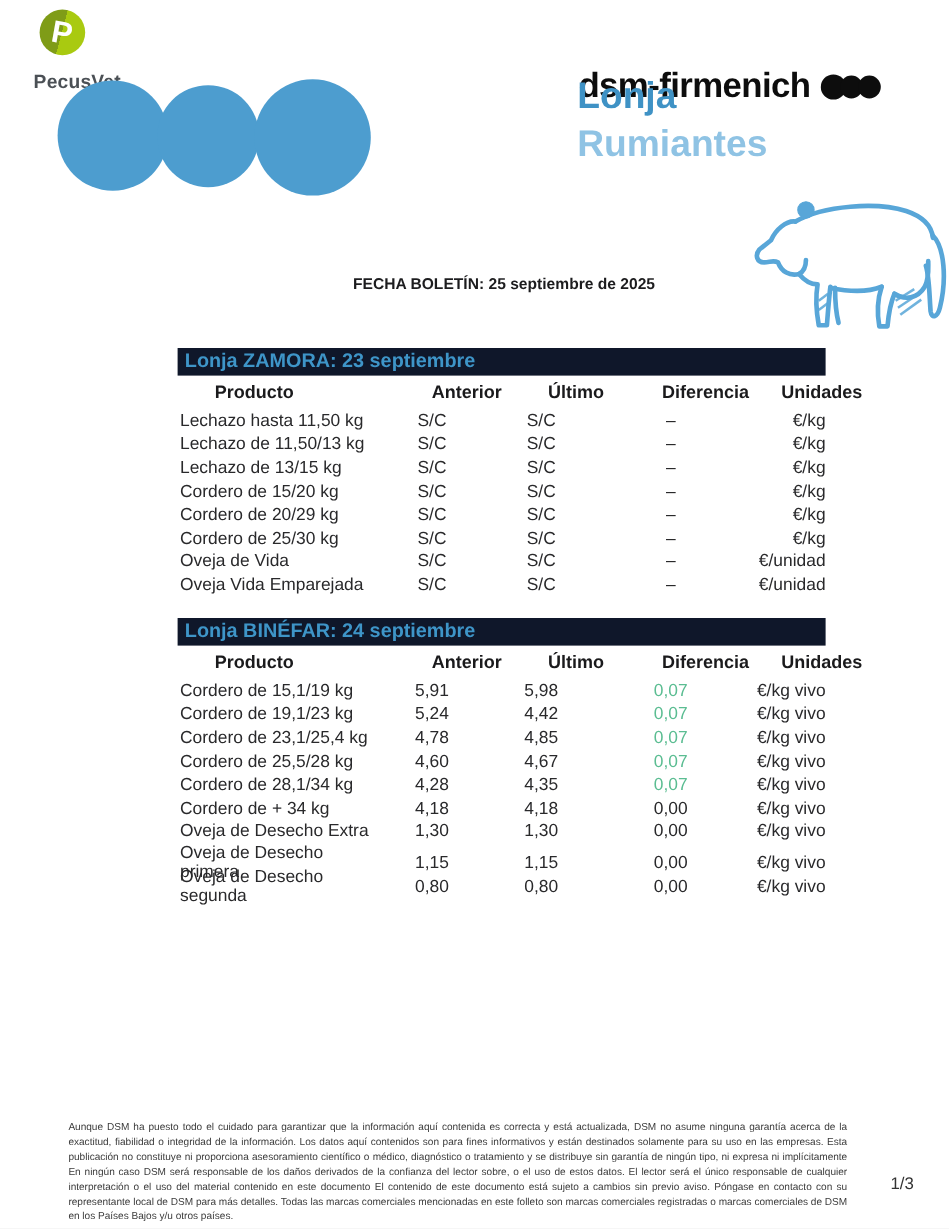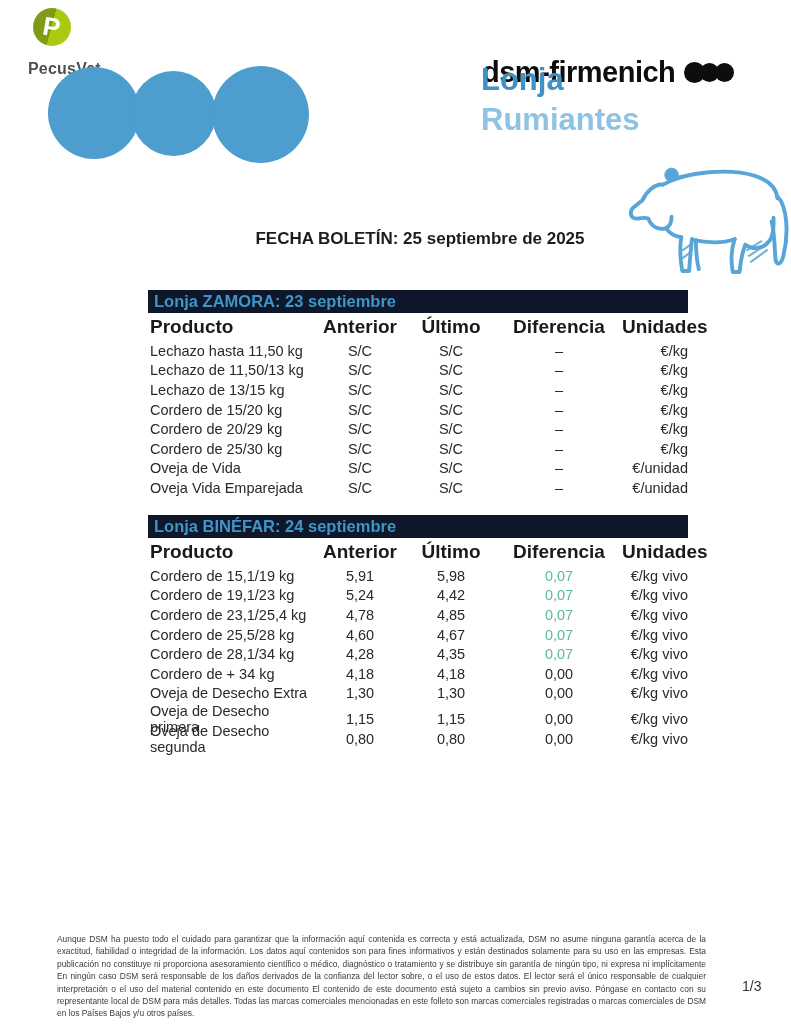--- a/index.html
+++ b/index.html
@@ -37,35 +37,35 @@
   .doc-title .t2{color:#8fc3e4;}
   
   .cow-wrap{position:absolute;left:626px;top:161px;width:165px;height:122px;}
   .cow-wrap svg{position:absolute;left:0;top:0;}
   .week-badge{
     position:absolute;left:30px;right:8px;top:32px;text-align:center;
     font-size:12.5px;line-height:19px;color:#3c3c3e;font-weight:500;
   }
   
   .fecha{position:absolute;left:100px;top:229px;width:640px;text-align:center;
-    font-size:17px;font-weight:700;color:#1c1c1e;}
+    font-size:13px;font-weight:700;color:#1c1c1e;}
   
   .ltable{position:absolute;left:148px;width:540px;}
   .ltable.t-zamora{top:290px;}
   .ltable.t-binefar{top:515px;}
   .strip{
     height:23px;background:#0f172a;display:flex;align-items:center;
     padding-left:6px;box-sizing:border-box;
     font-size:16.5px;font-weight:700;color:#3e95c8;
   }
   .thead,.trow{
     display:grid;grid-template-columns:168px 88px 94px 122px 68px;
     align-items:center;
   }
-  .thead{height:28px;font-size:19px;font-weight:700;color:#1a1a1c;}
+  .thead{height:28px;font-size:15px;font-weight:700;color:#1a1a1c;margin-left:29px;}
   .trow{height:19.6px;font-size:14.5px;color:#29292b;}
   .cell{display:block;}
   .c-prod{text-align:left;padding-left:2px;}
   .c-num{text-align:center;}
   .c-unit{text-align:right;padding-left:2px;}
   
   .disclaimer{
     position:absolute;left:57px;top:933px;width:649px;
     font-size:8.4px;line-height:12.4px;color:#3b3b3b;text-align:justify;
   }

